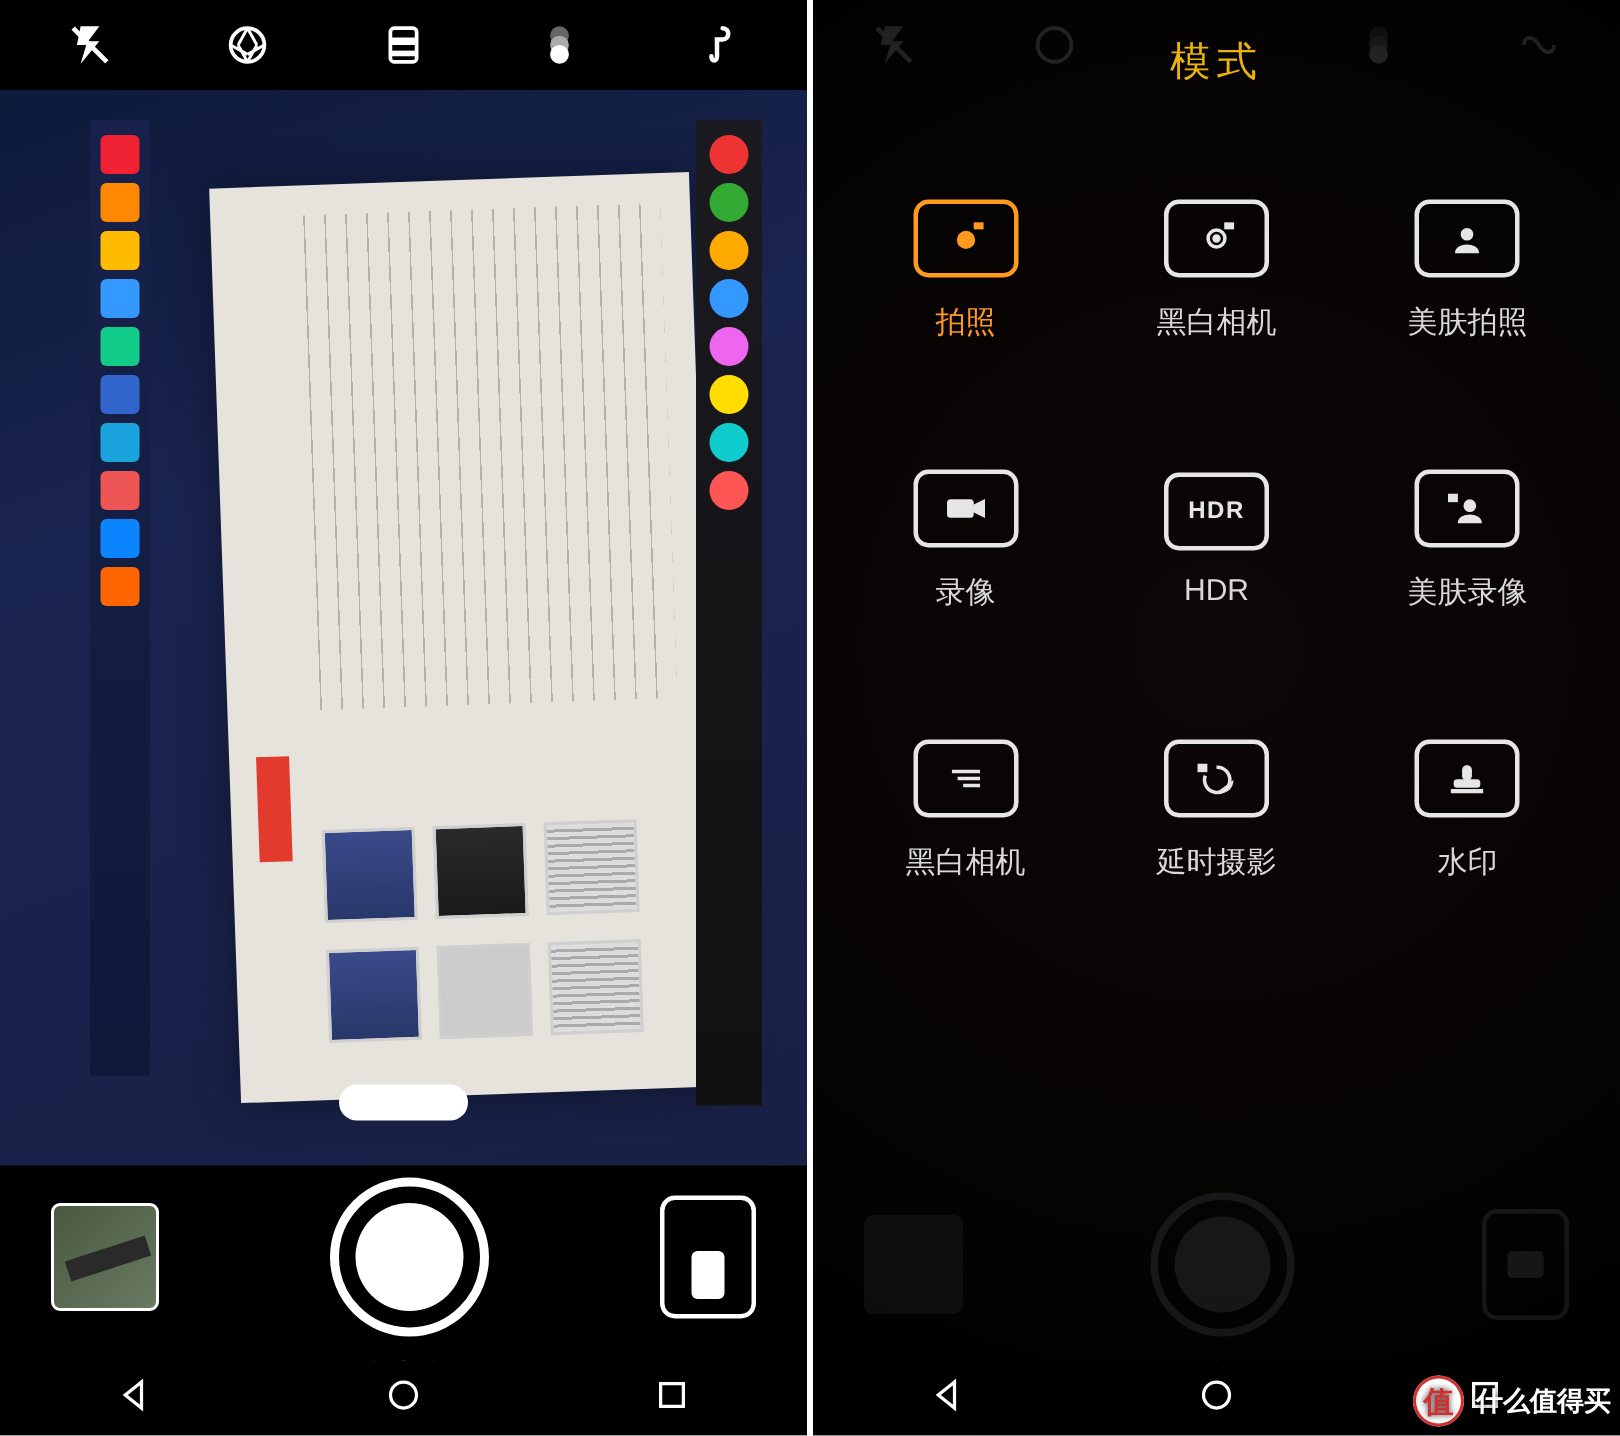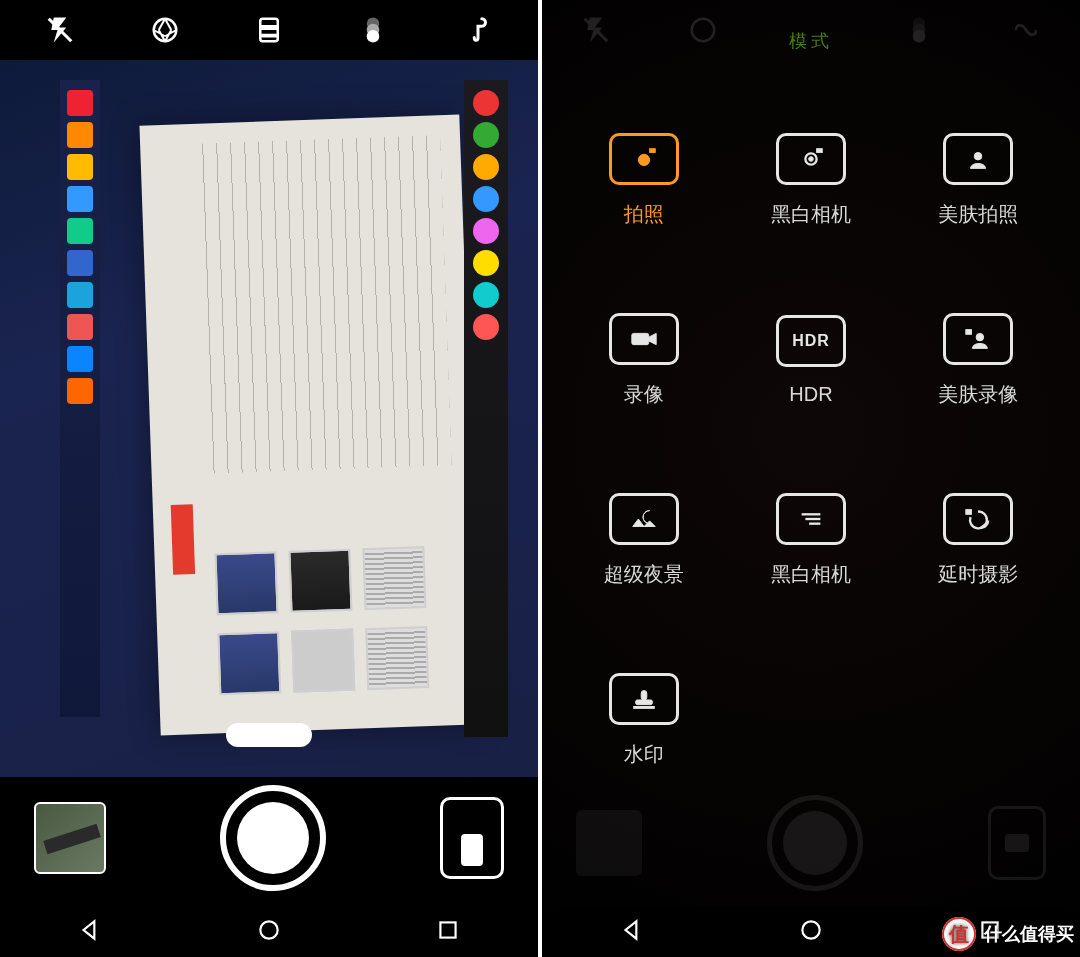--- a/index.html
+++ b/index.html
@@ -158,21 +158,21 @@
   .right .topbar {
     position:relative; height:60px;
     display:flex; align-items:center; justify-content:center;
   }
   .right .top-ghost {
     position:absolute; width:100%; height:100%;
     display:flex; align-items:center; justify-content:space-around;
     opacity:.12; color:#fff;
   }
   .right .title {
-    position:relative; color:#4d7c0f; font-size:18px; letter-spacing:4px;margin-top:22px;
+    position:relative; color:#eab308; font-size:27px; letter-spacing:4px;margin-top:22px;
   }
 
   .modes-grid {
     position:absolute; top:90px; left:0; right:0; bottom:130px;
     display:grid; grid-template-columns: repeat(3, 1fr);
     grid-auto-rows: 180px;
     align-content: start;
     padding: 0 18px;
   }
   .mode {
@@ -416,29 +416,20 @@
               <rect x="3" y="2" width="6" height="5" fill="currentColor"></rect>
               <circle cx="18" cy="10" r="4" fill="currentColor"></circle>
               <path d="M10 22 C10 15 26 15 26 22 Z" fill="currentColor"></path>
             </svg>
           </div>
         <div class="label">美肤录像</div>
       </div>
       <div class="mode">
         <div class="box">
             <svg viewBox="0 0 32 24">
-              <path d="M22 3 A7 7 0 1 0 22 17 A5 5 0 1 1 22 3 Z" fill="currentColor"></path>
-              <path d="M4 20 L10 12 L16 20 L22 14 L28 20 Z" fill="currentColor"></path>
-            </svg>
-          </div>
-        <div class="label">超级夜景</div>
-      </div>
-      <div class="mode">
-        <div class="box">
-            <svg viewBox="0 0 32 24">
               <line x1="6" y1="7" x2="26" y2="7" stroke-width="2.5"></line>
               <line x1="10" y1="12" x2="26" y2="12" stroke-width="2.5"></line>
               <line x1="14" y1="17" x2="26" y2="17" stroke-width="2.5"></line>
             </svg>
           </div>
         <div class="label">黑白相机</div>
       </div>
       <div class="mode">
         <div class="box">
             <svg viewBox="0 0 32 24">

